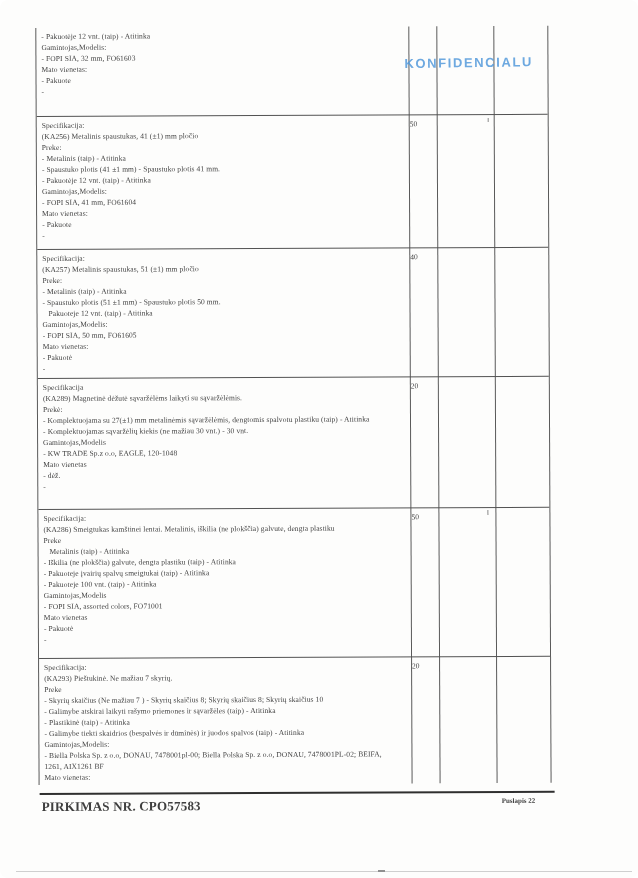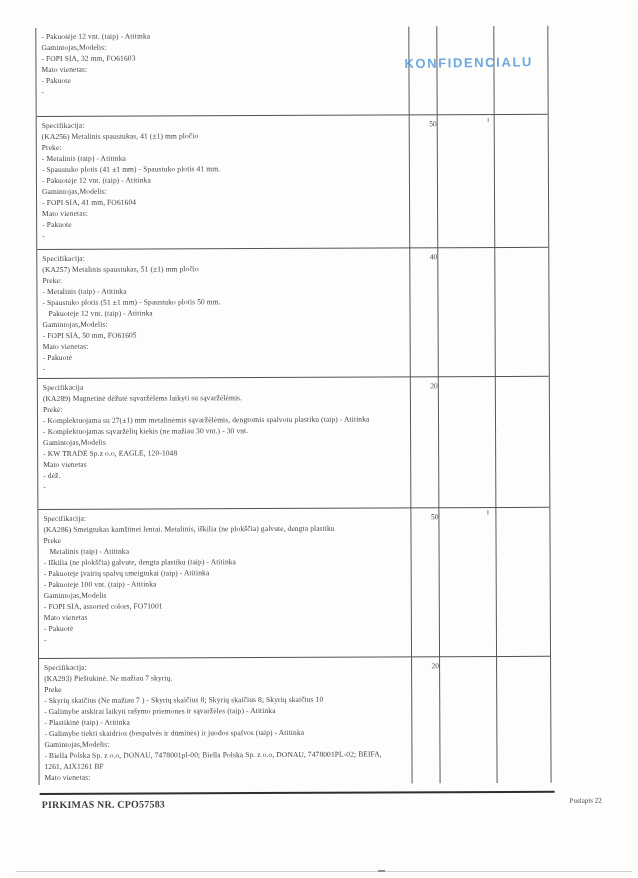--- a/index.html
+++ b/index.html
@@ -11,34 +11,34 @@
   
   #spec-table{position:absolute;left:37px;top:28px;width:513px;height:757px;
               border-left:1px solid #5a5a5a;border-right:1px solid #5a5a5a;box-sizing:border-box;}
   .vline{position:absolute;top:0;bottom:0;width:1px;background:#5a5a5a;}
   #vline-1{left:372px}#vline-2{left:400px}#vline-3{left:457px}
   .row{position:relative;box-sizing:border-box;border-bottom:1px solid #525252;}
   .row:last-child{border-bottom:none;}
   .cell-text{position:absolute;left:0;top:0;width:371px;padding:3px 0 0 5px;box-sizing:border-box;}
   .row:first-child .cell-text{padding-top:6px;}
   .tl{font-size:7.5px;line-height:11px;white-space:pre-wrap;letter-spacing:.1px;}
-  .qty{position:absolute;left:373px;top:4px;width:27px;text-align:right;
+  .qty{position:absolute;left:373px;top:4px;width:27px;text-align:left;
        font-size:7.5px;line-height:10px;}
 
   
   #stamp{position:absolute;left:406px;top:57px;
          font-family:"Liberation Sans","DejaVu Sans",sans-serif;
          font-size:13px;font-weight:bold;letter-spacing:1.6px;
          color:#4f97da;opacity:.82;transform:rotate(-0.6deg);white-space:nowrap;}
 
   
   #footer-rule{position:absolute;left:38px;top:793px;width:515px;height:2px;background:#2f2f2f;}
-  #footer-left{position:absolute;left:40px;top:799px;font-size:10px;font-weight:bold;letter-spacing:.2px;}
-  #footer-right{position:absolute;left:500px;top:799px;width:100px;text-align:right;
-                font-size:7px;font-weight:normal;}
+  #footer-left{position:absolute;left:40px;top:799px;font-size:13px;font-weight:bold;letter-spacing:.2px;}
+  #footer-right{position:absolute;left:500px;top:799px;width:100px;text-align:left;
+                font-size:7px;font-weight:bold;}
 
   
   .artifact{position:absolute;background:#8a8a8a;}
   #art-1{left:489px;top:120px;width:1px;height:4px;}
   #art-2{left:487px;top:512px;width:1px;height:5px;}
   #bottom-edge{position:absolute;left:16px;top:871px;width:616px;height:1px;background:#cfcfcf;}
   #bottom-tick{position:absolute;left:378px;top:870px;width:7px;height:2px;background:#8f8f8f;}
 </style>
 </head>
 <body>

